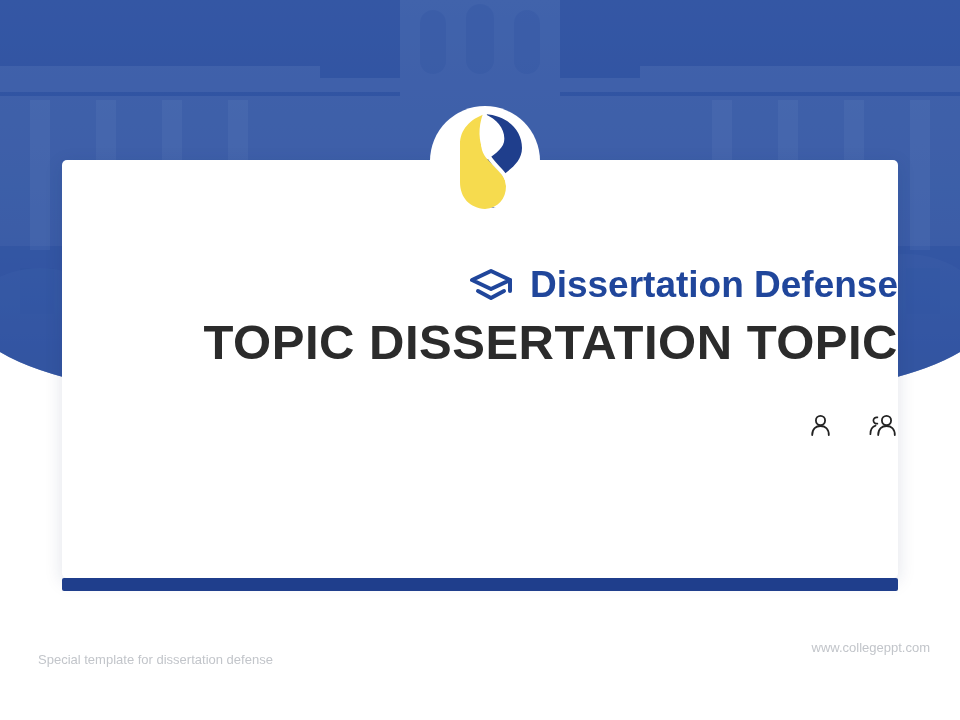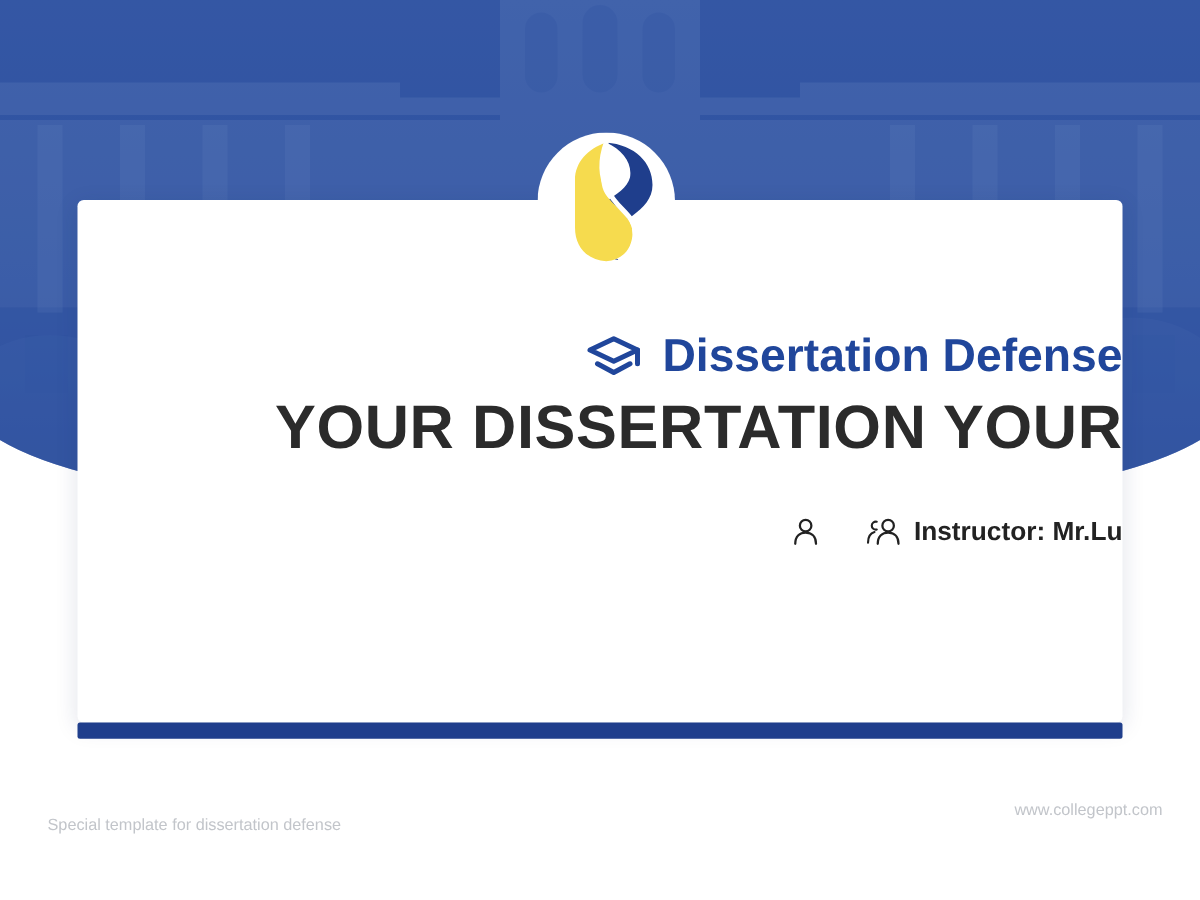--- a/index.html
+++ b/index.html
@@ -260,21 +260,21 @@
       <span class="cap-icon-wrap">
         <svg class="cap-icon" viewBox="0 0 46 36" xmlns="http://www.w3.org/2000/svg">
           <path d="M23 4 L42 13 L23 22 L4 13 Z" fill="none" stroke="#20469B" stroke-width="4" stroke-linejoin="round"></path>
           <path d="M42 13 L42 24" fill="none" stroke="#20469B" stroke-width="4" stroke-linecap="round"></path>
           <path d="M10 24 L23 31 L36 24" fill="none" stroke="#20469B" stroke-width="4" stroke-linecap="round" stroke-linejoin="round"></path>
         </svg>
       </span>
       <span class="eyebrow-text">Dissertation Defense</span>
     </div>
 
-    <div class="main-title">YOUR DISSERTATION YOUR</div>
+    <div class="main-title">TOPIC DISSERTATION TOPIC</div>
 
     <div class="people-row">
 
       <div class="person-item">
         <span>
           <svg class="person-icon" width="21" height="23" viewBox="0 0 21 23" xmlns="http://www.w3.org/2000/svg">
             <circle cx="10.5" cy="6.5" r="4.6" fill="none" stroke="#222222" stroke-width="1.8"></circle>
             <path d="M2.2 21 C2.2 14.8 6.0 12.0 10.5 12.0 C15.0 12.0 18.8 14.8 18.8 21" fill="none" stroke="#222222" stroke-width="1.8" stroke-linecap="round"></path>
           </svg>
         </span>
@@ -282,21 +282,20 @@
 
       <div class="person-item">
         <span>
           <svg class="person-icon" width="29" height="23" viewBox="0 0 29 23" xmlns="http://www.w3.org/2000/svg">
             <circle cx="17.5" cy="6.5" r="4.6" fill="none" stroke="#222222" stroke-width="1.8"></circle>
             <path d="M9.2 21 C9.2 14.8 13.0 12.0 17.5 12.0 C22.0 12.0 25.8 14.8 25.8 21" fill="none" stroke="#222222" stroke-width="1.8" stroke-linecap="round"></path>
             <path d="M8.4 3.4 A3.2 3.2 0 1 0 8.4 9.6" fill="none" stroke="#222222" stroke-width="1.7" stroke-linecap="round"></path>
             <path d="M6.6 11.6 C3.4 12.5 1.4 15.4 1.4 20.2" fill="none" stroke="#222222" stroke-width="1.7" stroke-linecap="round"></path>
           </svg>
         </span>
-        <span class="person-text">Instructor: Mr.Lu</span>
       </div>
 
     </div>
 
 
   </div>
 
   <div class="footer-left">Special template for dissertation defense</div>
   <div class="footer-right">www.collegeppt.com</div>
 

